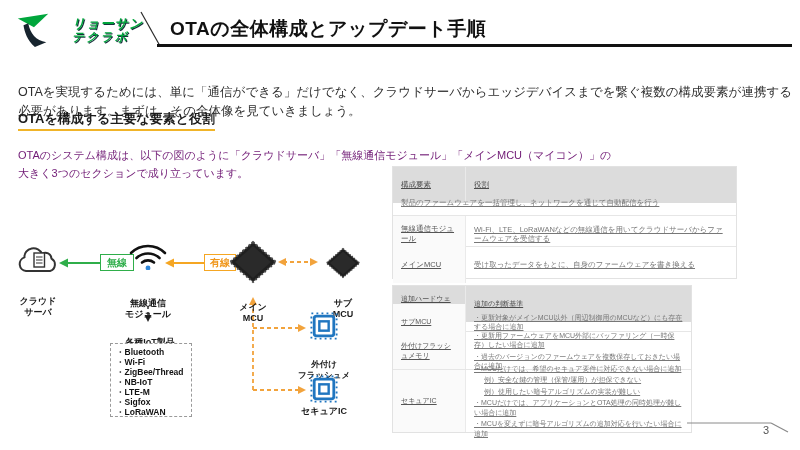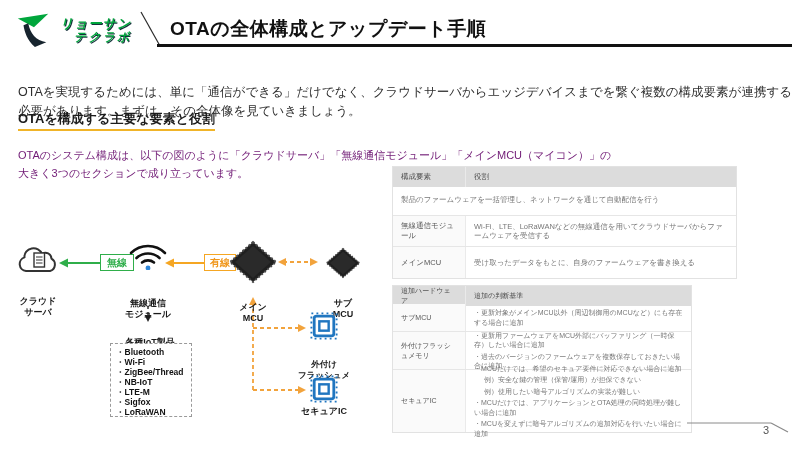--- a/index.html
+++ b/index.html
@@ -3,21 +3,21 @@
 <meta charset="utf-8">
 <style>
   * { margin:0; padding:0; box-sizing:border-box; }
   body { background:#888; font-family:"Liberation Sans","DejaVu Sans",sans-serif; }
   .slide { position:relative; width:800px; height:450px; background:#fff; overflow:hidden;
            font-family:"Liberation Sans","DejaVu Sans",sans-serif; color:#333; }
   .abs { position:absolute; }
   .pre { white-space:pre-line;margin-top:16px; }
 
   
-  .logo-wrap { left:14px; top:7px; width:130px; height:46px; display:flex; align-items:center; gap:8px;text-align:right; }
+  .logo-wrap { left:14px; top:7px; width:130px; height:46px; display:flex; align-items:center; gap:20px; }
   .logo-text { display:flex; flex-direction:column; line-height:1.05; font-style:italic; font-weight:bold; }
   .logo-line1 { font-size:13px; color:#00a63c; text-shadow:1px 1px 0 #17313d; letter-spacing:1px; }
   .logo-line2 { font-size:12px; color:#00a63c; text-shadow:1px 1px 0 #17313d; letter-spacing:2px; }
   .page-title { left:170px; top:16px; font-size:19px; font-weight:bold; color:#111; letter-spacing:0.5px; }
   .title-bar { left:157px; top:44px; width:635px; height:3px; background:#111; }
 
   
   .intro { left:18px; top:67px; width:775px; font-size:12.5px; line-height:19px; color:#2e2e2e; }
   .section-heading { left:18px; top:110px; font-size:13px; font-weight:bold; color:#1c1c1c;
                      border-bottom:2px solid #f0b429; padding-bottom:1px; }
@@ -29,21 +29,21 @@
            font-size:10px; font-weight:bold; height:17px;margin-left:24px; }
   .badge-green { border:1.5px solid #2fae4a; color:#2fae4a; }
   .badge-orange { border:1.5px solid #f5a623; color:#f0971c; }
   .iot-box { border:1px dashed #9a9a9a; background:#fff; padding:3px 5px; }
   .iot-item { font-size:8.5px; font-weight:bold; color:#111; line-height:10px; white-space:nowrap; }
 
   
   .dtable { position:absolute; background:#fff; border:1px solid #e2e2e2; }
   .trow { display:flex; border-bottom:1px solid #e6e6e6; }
   .trow:last-child { border-bottom:none; }
-  .tc { padding:10px 8px; display:flex; align-items:center; }
+  .tc { padding:18px 8px; display:flex; align-items:center;text-decoration:underline; }
   .tc.cname { width:73px; background:#fafafa; color:#555; font-size:7.5px; border-right:1px solid #eaeaea; }
   .tc.cdesc { flex:1; color:#777; font-size:7.5px; line-height:9.5px; }
   .thead .tc { background:#dcdcdc; color:#4d4d4d; font-size:7.5px; }
   .t2 .tc.cname, .t2 .tc.cdesc { font-size:7px; }
   .cdesc.multiline { flex-direction:column; align-items:flex-start; justify-content:center; gap:2px; }
   .cdesc.multiline .line { line-height:9.5px; }
   .cdesc.multiline .indent { padding-left:10px; }
 
   .page-num { left:758px; top:424px; width:16px; text-align:center; font-size:11px; color:#555; }
 </style>

